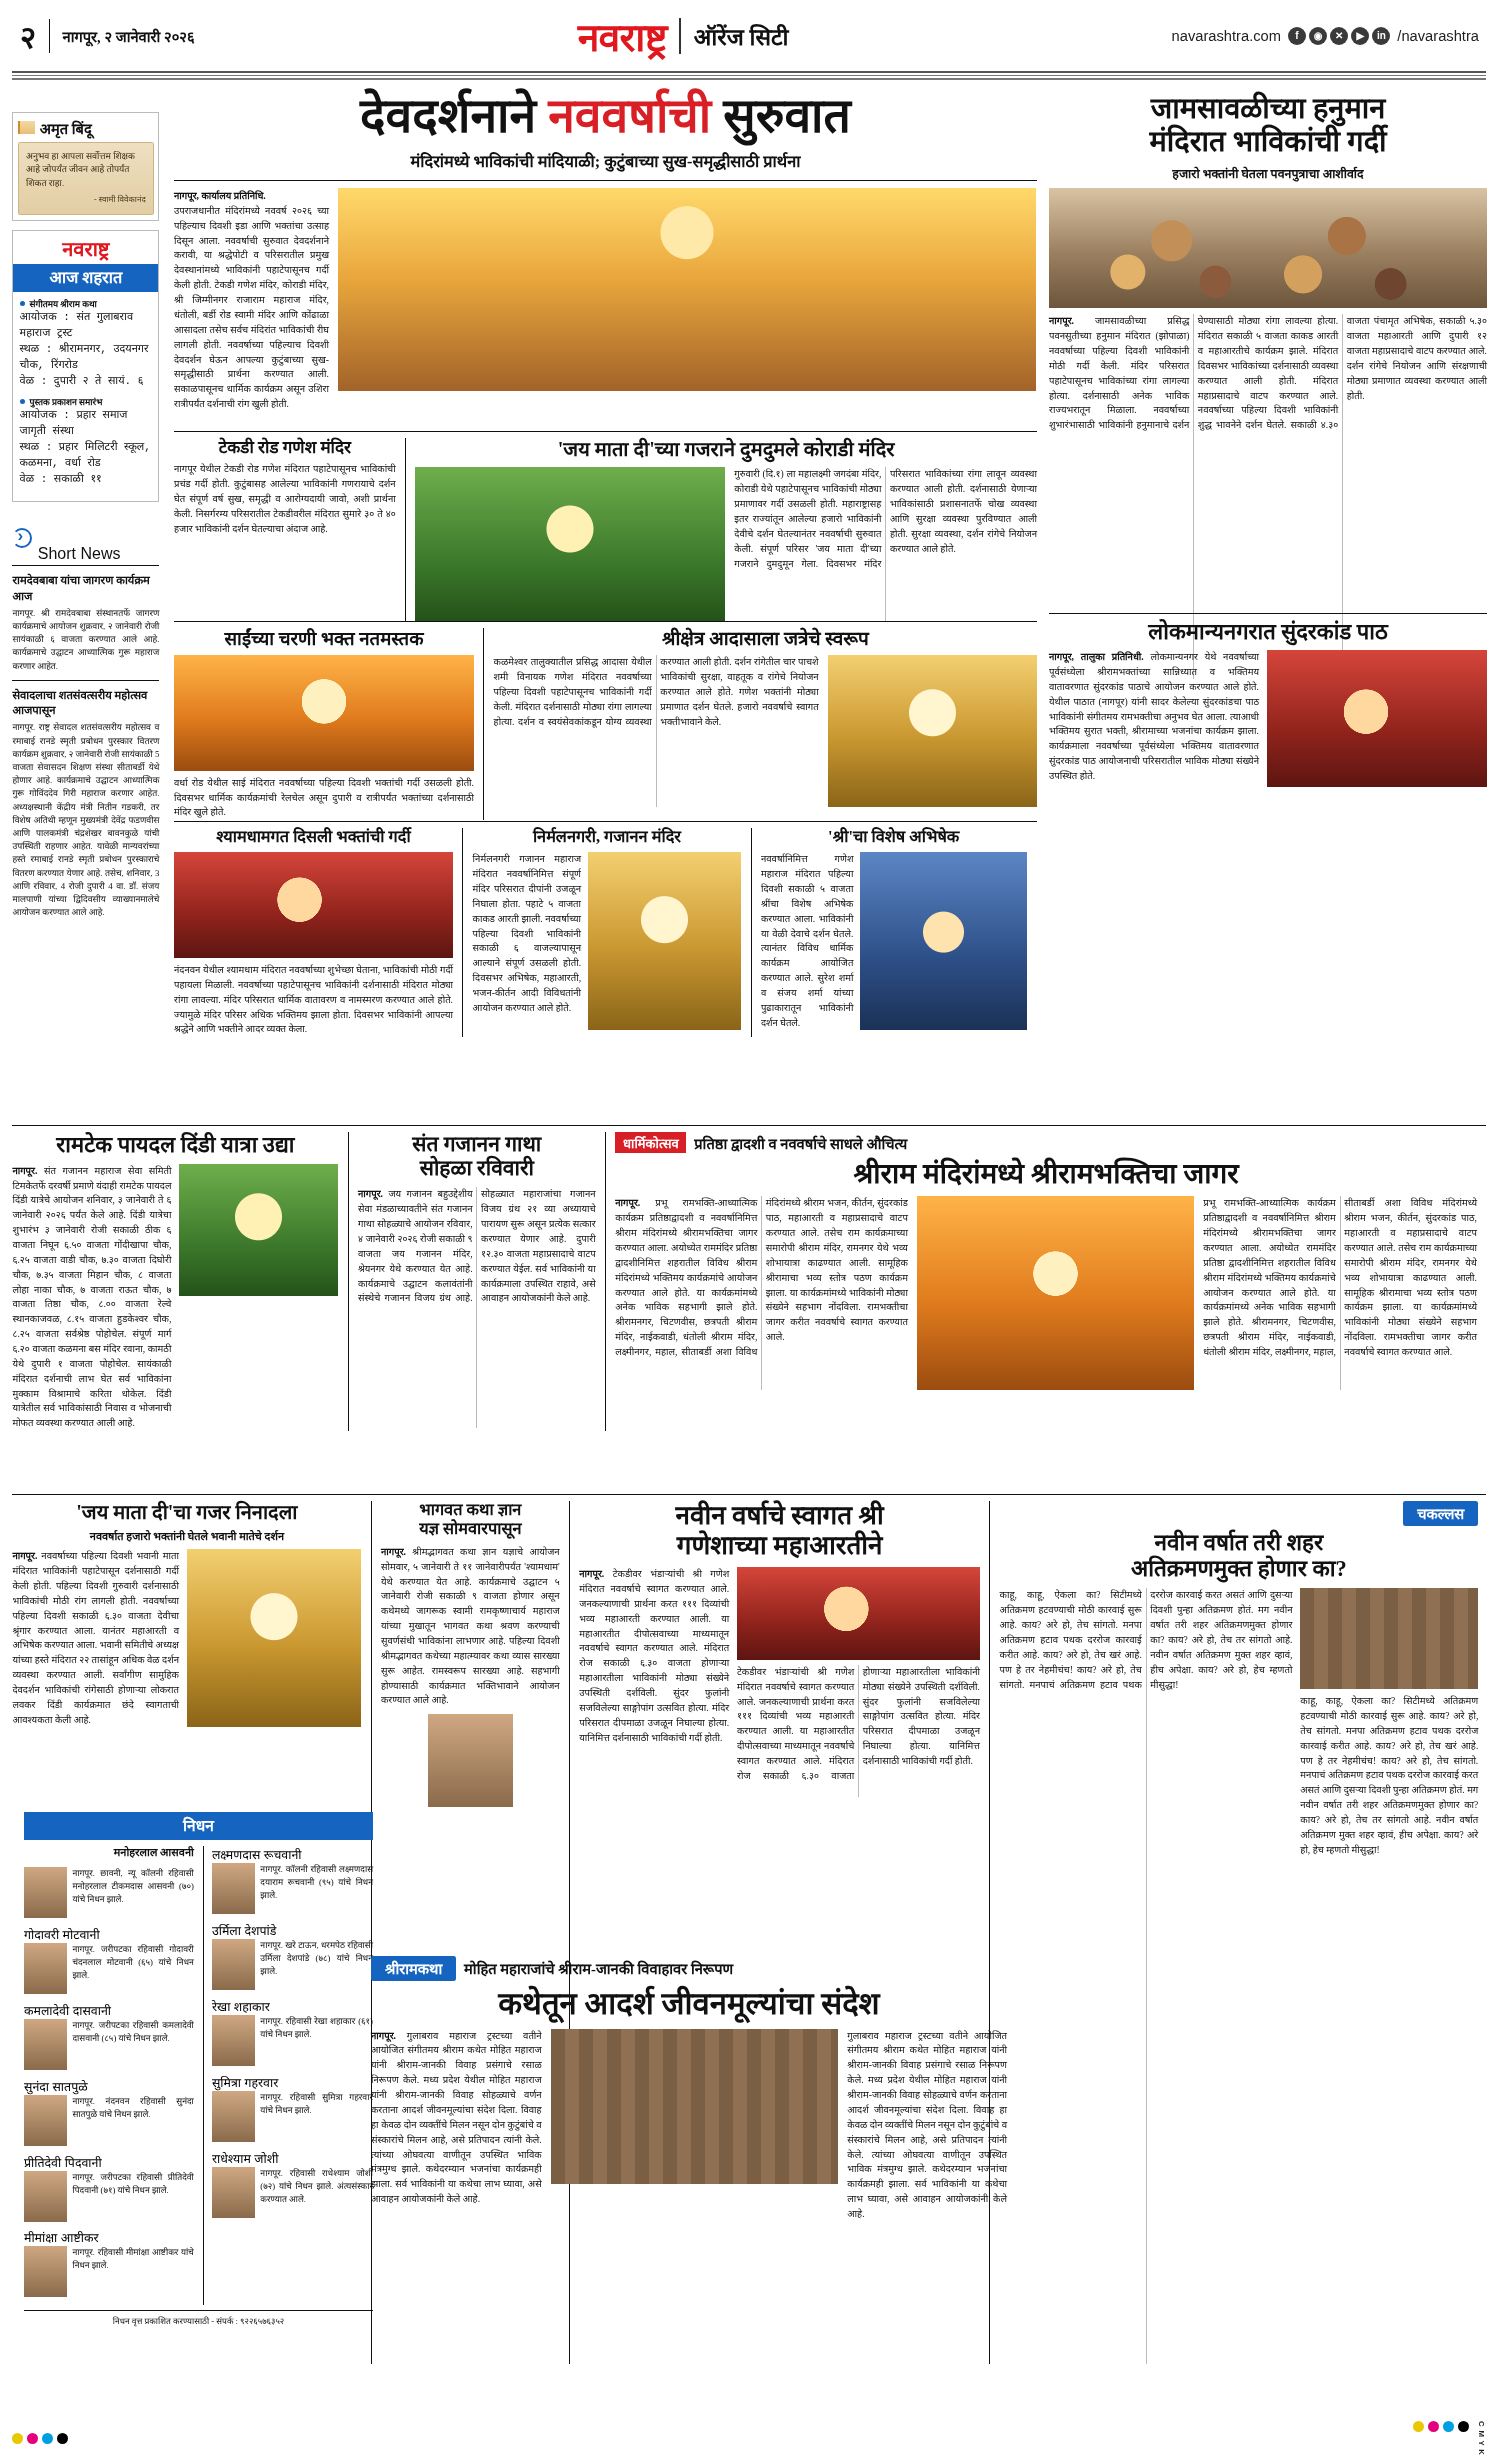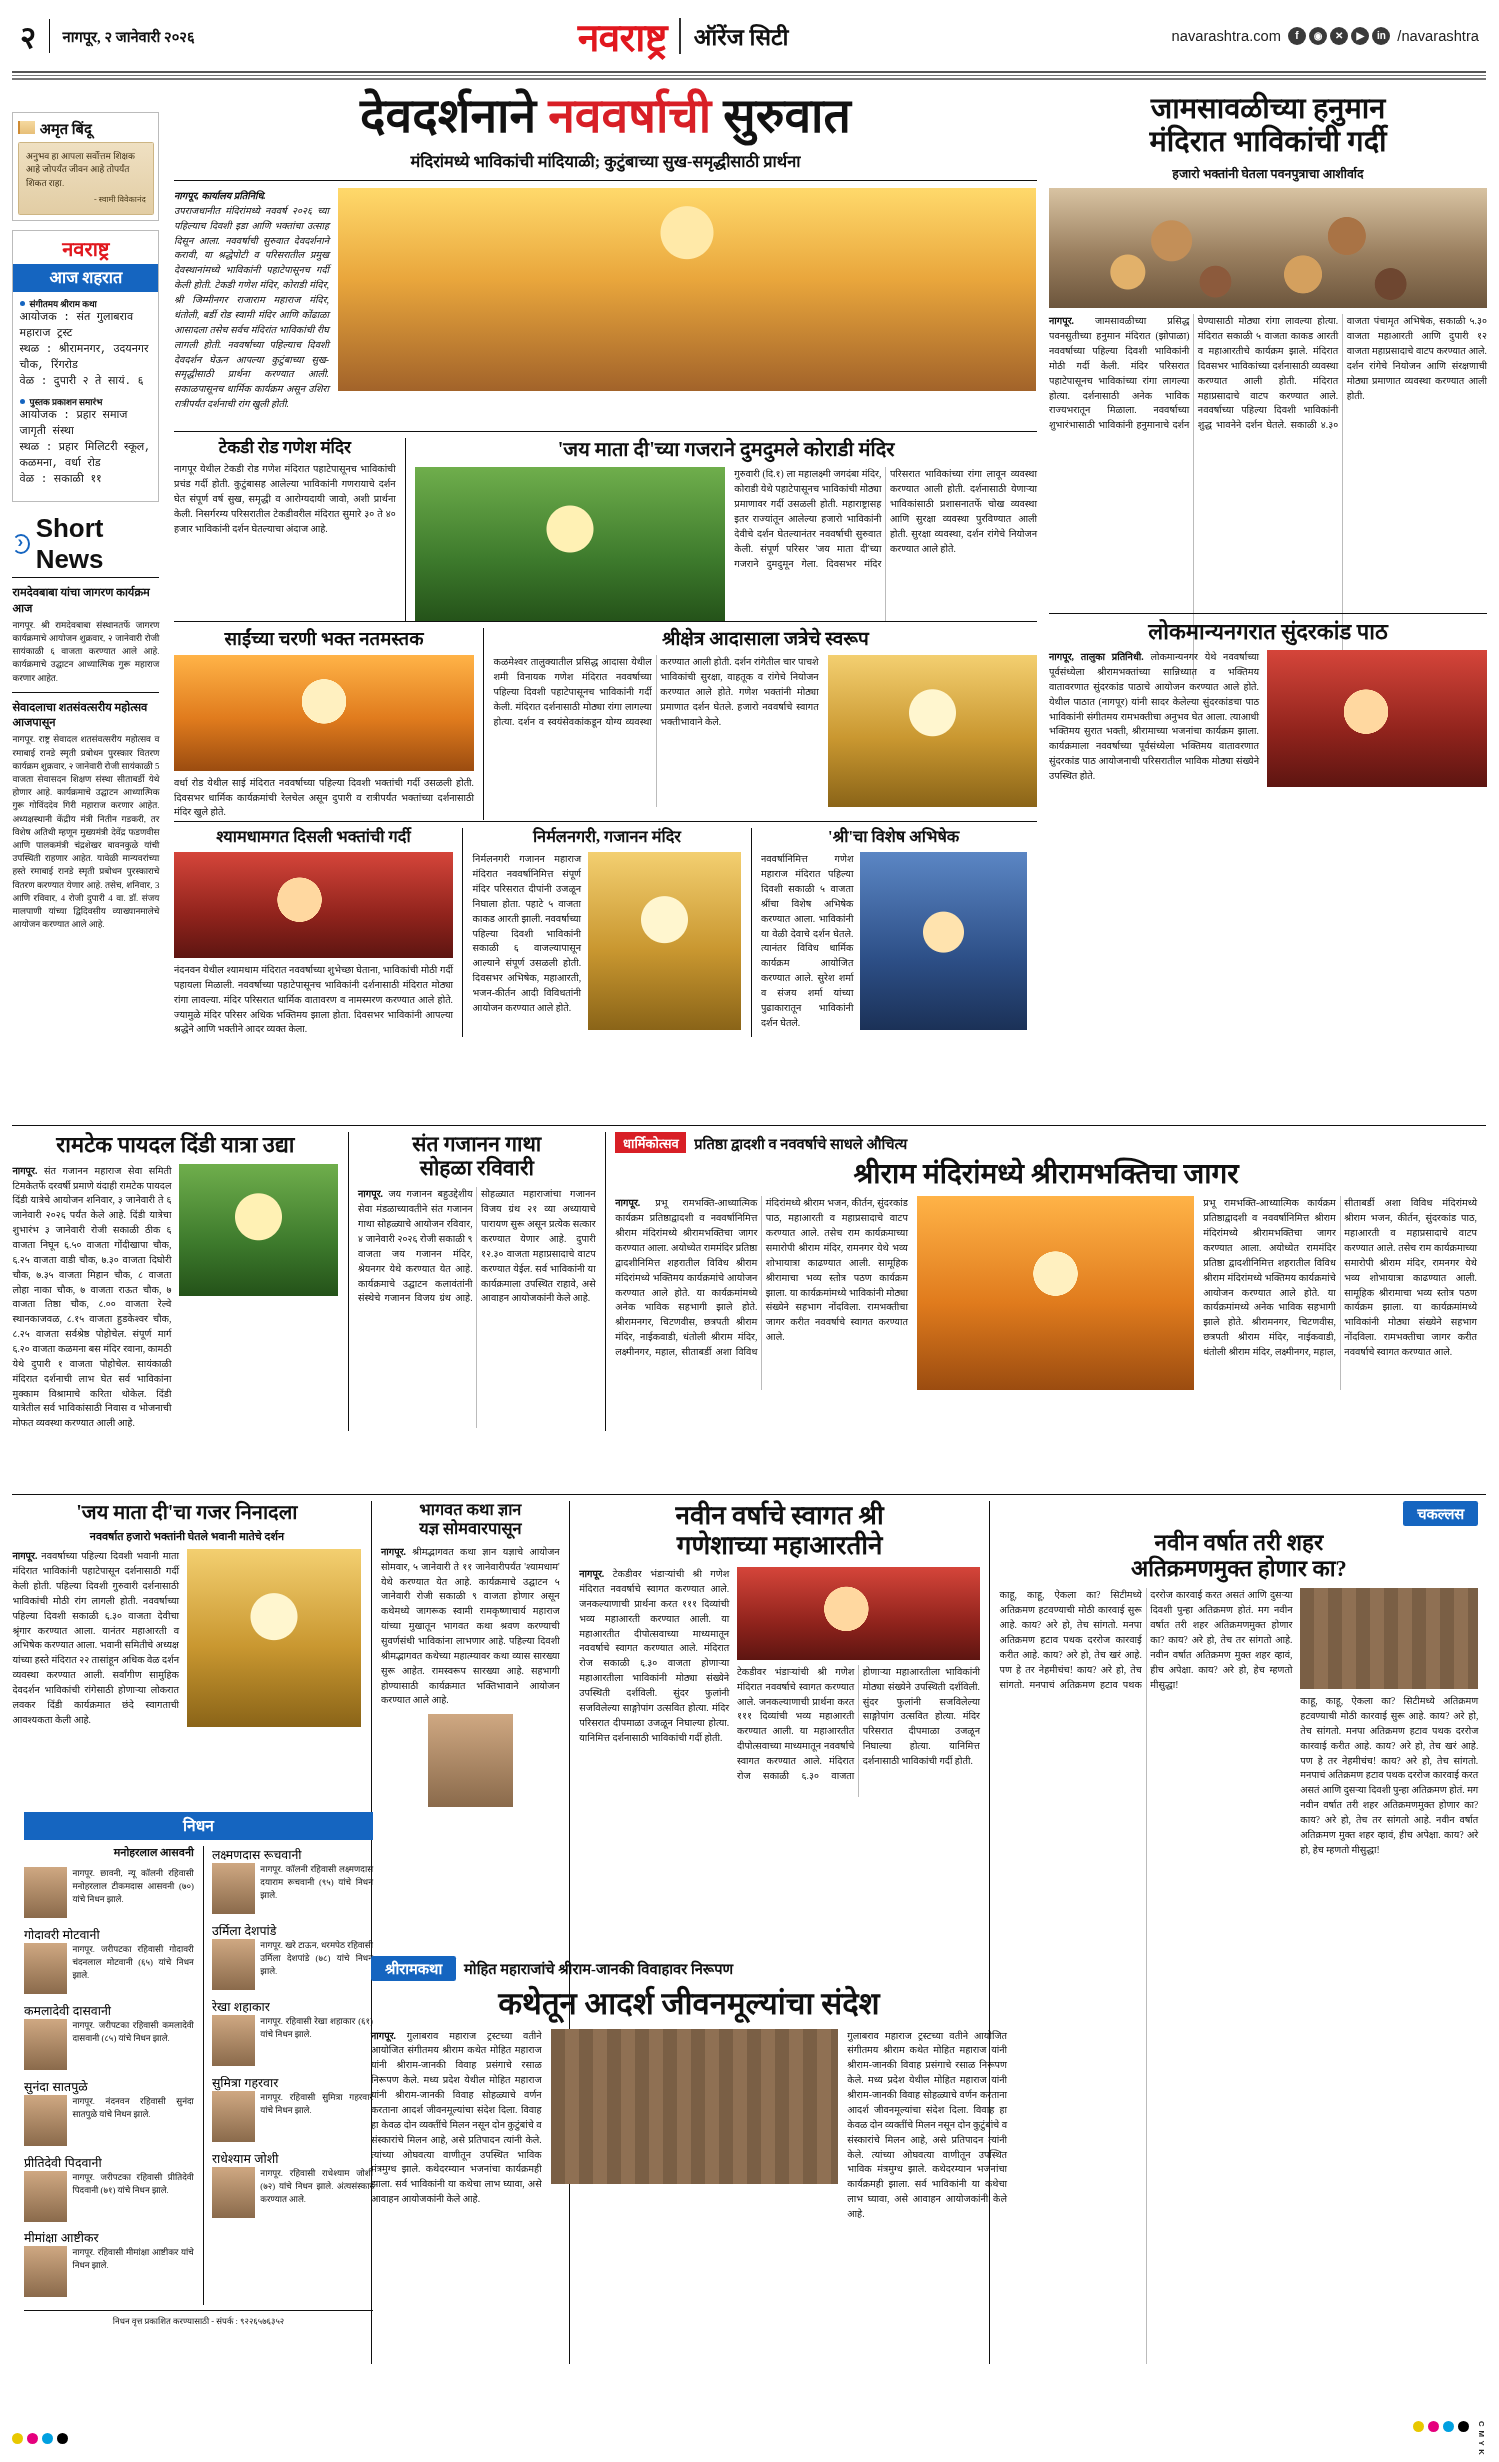--- a/index.html
+++ b/index.html
@@ -91,21 +91,21 @@
   .shortnews-hd {
     margin-top:11px; display:flex; align-items:center; gap:5.4px;
     border-bottom:1.6px solid #111; padding-bottom:2.3px;
   }
   .sn-ico {
     width:20px; height:20px; border:2.3px solid #1565c0; border-radius:50%;
     border-left-color:transparent; position:relative;
   }
   .sn-ico::after{ content:"›"; position:absolute; left:3.1px; top:-3.9px; color:#1565c0;
     font-size:17px; font-weight:bold; }
-  .sn-title { font-size:26px; font-weight:bold; color:#111; font-family:"Liberation Sans",sans-serif; }
+  .sn-title { font-size:16px; font-weight:normal; color:#111; font-family:"Liberation Sans",sans-serif;margin-top:32px; }
 
   .sn-item { margin-top:7px; }
   .sn-head {
     font-family:"Liberation Serif",serif; font-size:11.3px; font-weight:bold;
     color:#111; line-height:1.35; margin-bottom:3.1px;
   }
   .sn-body { font-family:"Liberation Serif",serif; font-size:8.8px; line-height:1.5;
     text-align:justify; color:#111; }
   .sn-div { border-top:0.8px solid #111; margin:7px 0; }
 
@@ -279,21 +279,21 @@
 
   <div style="position:absolute; left:174px; top:92px; width:863px;">
     <div class="mega" style="font-size:48px;">
       <span>देवदर्शनाने</span>
       <span class="red">नववर्षाची</span>
       <span>सुरुवात</span>
     </div>
     <div class="subhd" style="font-size:16.3px; margin-top:9.3px;">मंदिरांमध्ये भाविकांची मांदियाळी; कुटुंबाच्या सुख-समृद्धीसाठी प्रार्थना</div>
     <div class="hr-thin" style="margin-top:7.8px;"></div>
 
-    <div style="display:flex; gap:9.3px; margin-top:7px;font-style:italic;">
+    <div style="display:flex; gap:9.3px; margin-top:7px;">
       <div style="width:155px;">
         <div class="body-text" style="font-weight:bold; display:inline;">नागपूर, कार्यालय प्रतिनिधि.</div>
         <div class="body-text">उपराजधानीत मंदिरांमध्ये नववर्ष २०२६ च्या पहिल्याच दिवशी इडा आणि भक्तांचा उत्साह दिसून आला. नववर्षाची सुरुवात देवदर्शनाने करावी, या श्रद्धेपोटी व परिसरातील प्रमुख देवस्थानांमध्ये भाविकांनी पहाटेपासूनच गर्दी केली होती. टेकडी गणेश मंदिर, कोराडी मंदिर, श्री जिम्मीनगर राजाराम महाराज मंदिर, धंतोली, बर्डी रोड स्वामी मंदिर आणि कोंढाळा आसादला तसेच सर्वच मंदिरांत भाविकांची रीघ लागली होती. नववर्षाच्या पहिल्याच दिवशी देवदर्शन घेऊन आपल्या कुटुंबाच्या सुख-समृद्धीसाठी प्रार्थना करण्यात आली. सकाळपासूनच धार्मिक कार्यक्रम असून उशिरा रात्रीपर्यंत दर्शनाची रांग खुली होती.</div>
       </div>
       <div class="photo ph-temple" style="width:698px; height:203px;"></div>
     </div>
   </div>
 
   <div style="position:absolute; left:1049px; top:92px; width:438px;">
     <div class="story-hd" style="font-size:29px;">जामसावळीच्या हनुमान</div>

